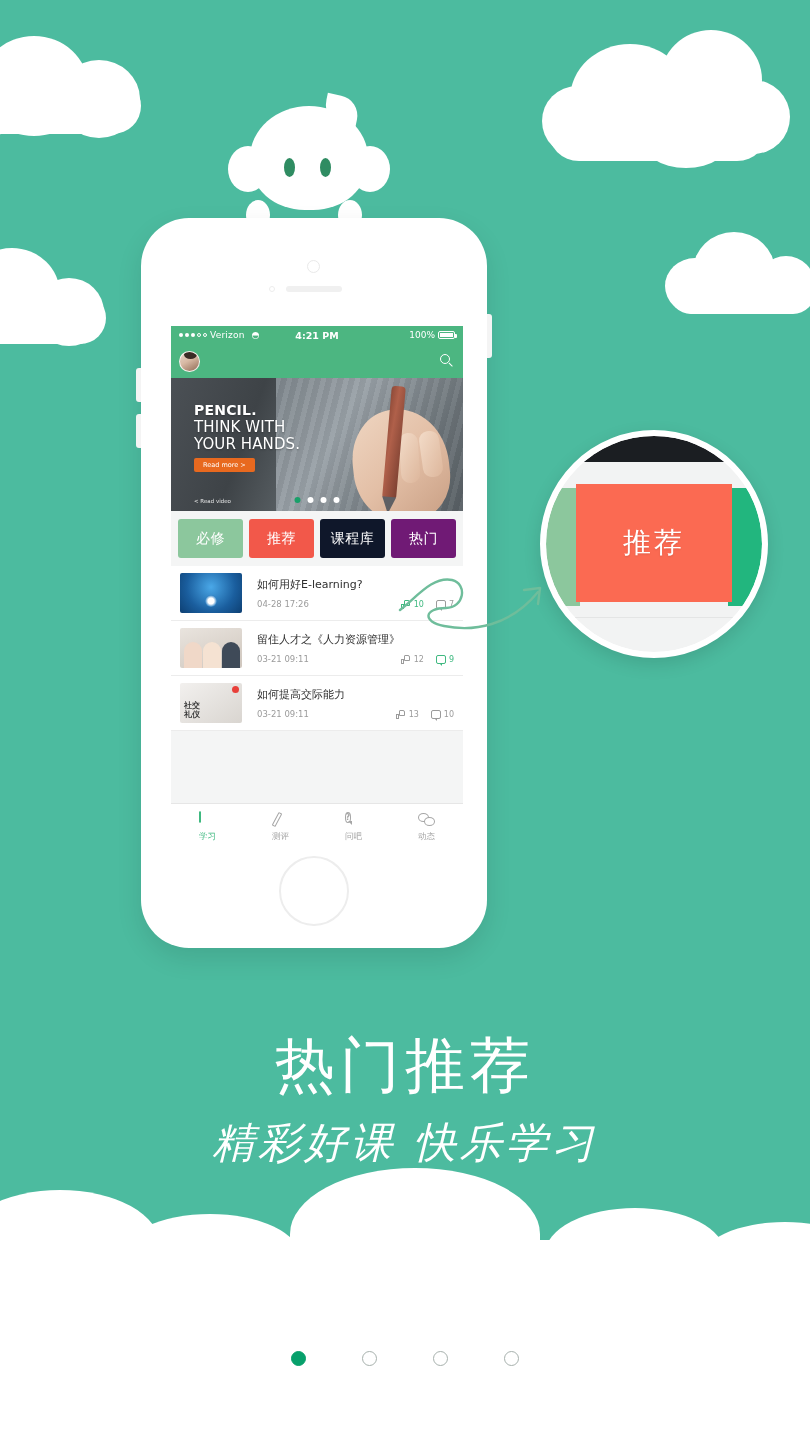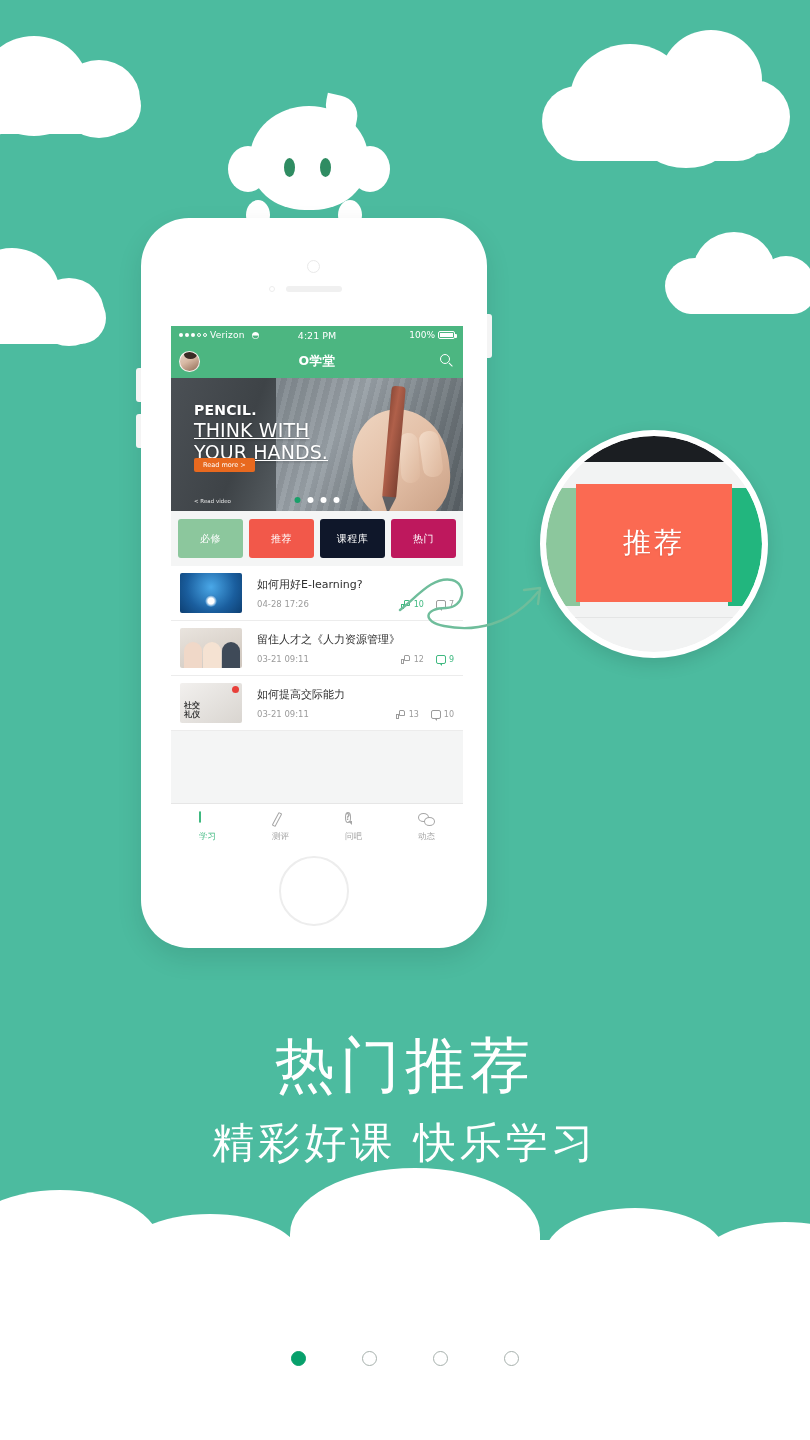--- a/index.html
+++ b/index.html
@@ -170,21 +170,21 @@
   .dots { display: flex; gap: 2px; align-items: center; }
   .dots span {
     width: 4px; height: 4px; border-radius: 50%;
     background: #fff; display: block;
   }
   .dots span.hollow { background: transparent; border: 1px solid #fff; box-sizing: border-box; }
   .sb-carrier { font-size: 9px; letter-spacing: .2px; }
   .wifi { margin-left: 4px; font-size: 9px; }
   .sb-center {
     position: absolute; left: 0; right: 0;
-    text-align: center; font-size: 9.5px; font-weight: normal;
+    text-align: center; font-size: 9.5px; font-weight: bold;
     pointer-events: none;
   }
   .sb-right {
     margin-left: auto; display: flex; align-items: center; gap: 3px;
     font-size: 9px;
   }
   .batt {
     width: 17px; height: 8px;
     border: 1px solid #fff; border-radius: 2px;
     position: relative; box-sizing: border-box;
@@ -280,21 +280,21 @@
     border-right: 7px solid transparent;
     border-top: 17px solid #5f6064;
   }
   .banner .btext {
     position: absolute; left: 23px; top: 24px;
     color: #fff;
     line-height: 1.18;
     text-shadow: 0 1px 2px rgba(0,0,0,.3);
   }
   .banner .btext .l1 { font-size: 14px; font-weight: bold; letter-spacing: .2px;}
-  .banner .btext .l2, .banner .btext .l3 { font-size: 19px; letter-spacing: .1px; text-decoration: underline;}
+  .banner .btext .l2, .banner .btext .l3 { font-size: 15px; letter-spacing: .1px;}
   .banner .bbtn {
     position: absolute; left: 23px; top: 80px;
     background: #e8691f;
     color: #fff;
     font-size: 6.5px;
     padding: 3px 9px;
     border-radius: 2px;
   }
   .banner .readmore {
     position: absolute; left: 23px; bottom: 7px;
@@ -317,21 +317,21 @@
     display: flex; gap: 6px;
     padding: 8px 7px;
     background: #f4f5f5;
   }
   .cat {
     flex: 1;
     height: 39px;
     border-radius: 3px;
     display: flex; align-items: center; justify-content: center;
     color: #ffffff;
-    font-size: 10px;
+    font-size: 14px;
     letter-spacing: .5px;
   }
 
   
   .list { background: #ffffff; }
   .row {
     display: flex;
     padding: 7px 9px;
     border-bottom: 1px solid #ececec;
     align-items: center;
@@ -556,20 +556,21 @@
     font-size: 60px;
     font-weight: normal;
     letter-spacing: 5px;
     line-height: 1.1;
   }
   .headline .h2 {
     margin-top: 22px;
     font-size: 42px;
     letter-spacing: 4px;
     line-height: 1.1;
+    font-style: italic;
   }
 
   
   .pagedots {
     position: absolute;
     left: 0; right: 0; bottom: 74px;
     display: flex; justify-content: center; gap: 56px;
     z-index: 5;
   }
   .pagedots i {
@@ -653,21 +654,20 @@
         <div class="sb-right">
           <span>100%</span>
           <span class="batt">
               <i></i>
             </span>
         </div>
       </div>
 
       <div class="navbar">
         <div class="avatar"></div>
-        <div class="navtitle">O学堂</div>
         <div class="searchicon">
             <span></span>
           </div>
       </div>
 
       <div class="banner">
         <div class="suit"></div>
         <div class="hand"></div>
         <div class="finger" style="right:22px; bottom:34px; width:20px; height:46px; transform:rotate(-8deg);"></div>
         <div class="finger" style="right:44px; bottom:28px; width:19px; height:50px; transform:rotate(-4deg);"></div>
@@ -690,21 +690,21 @@
       <div class="cats">
         <div class="cat" style="background:#8cc79d">
           <span>必修</span>
         </div>
         <div class="cat" style="background:#f2584a">
           <span>推荐</span>
         </div>
         <div class="cat" style="background:#0f172a">
           <span>课程库</span>
         </div>
-        <div class="cat" style="background:#be185d">
+        <div class="cat" style="background:#701a75">
           <span>热门</span>
         </div>
       </div>
 
       <div class="list">
 
         <div class="row">
           <div class="thumb t1"></div>
           <div class="rowbody">
             <div class="rowtitle">如何用好E-learning?</div>

